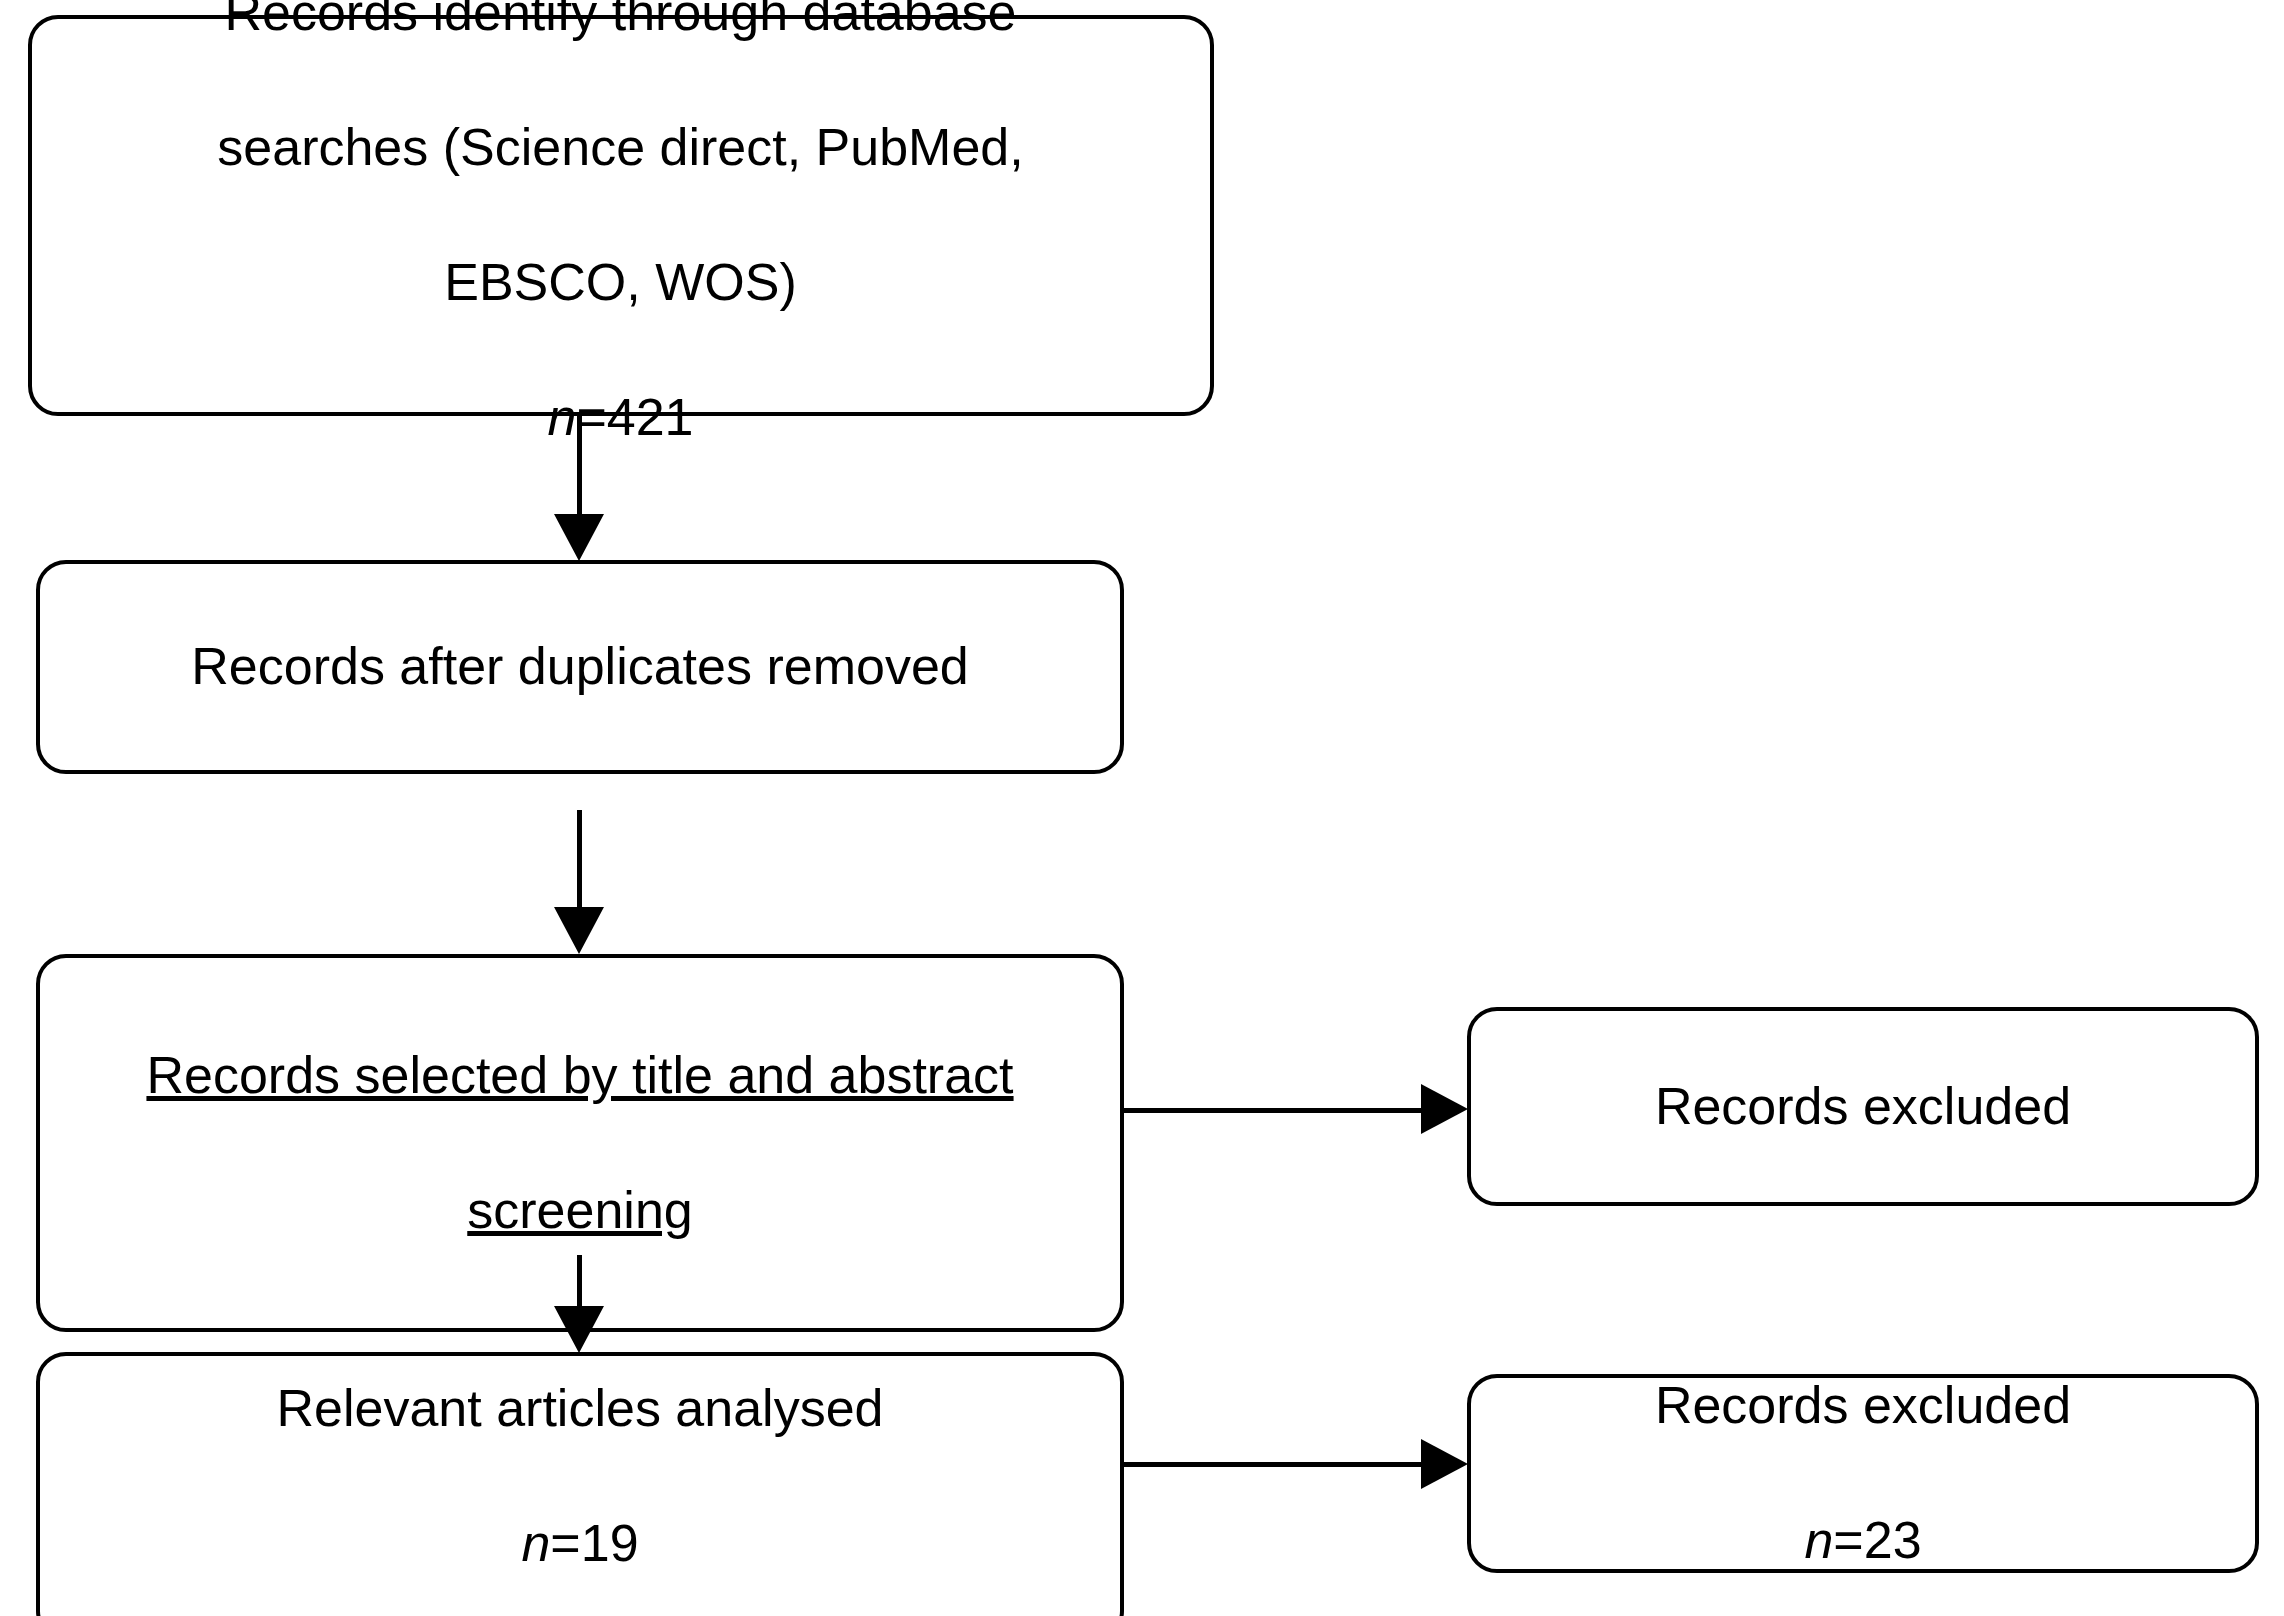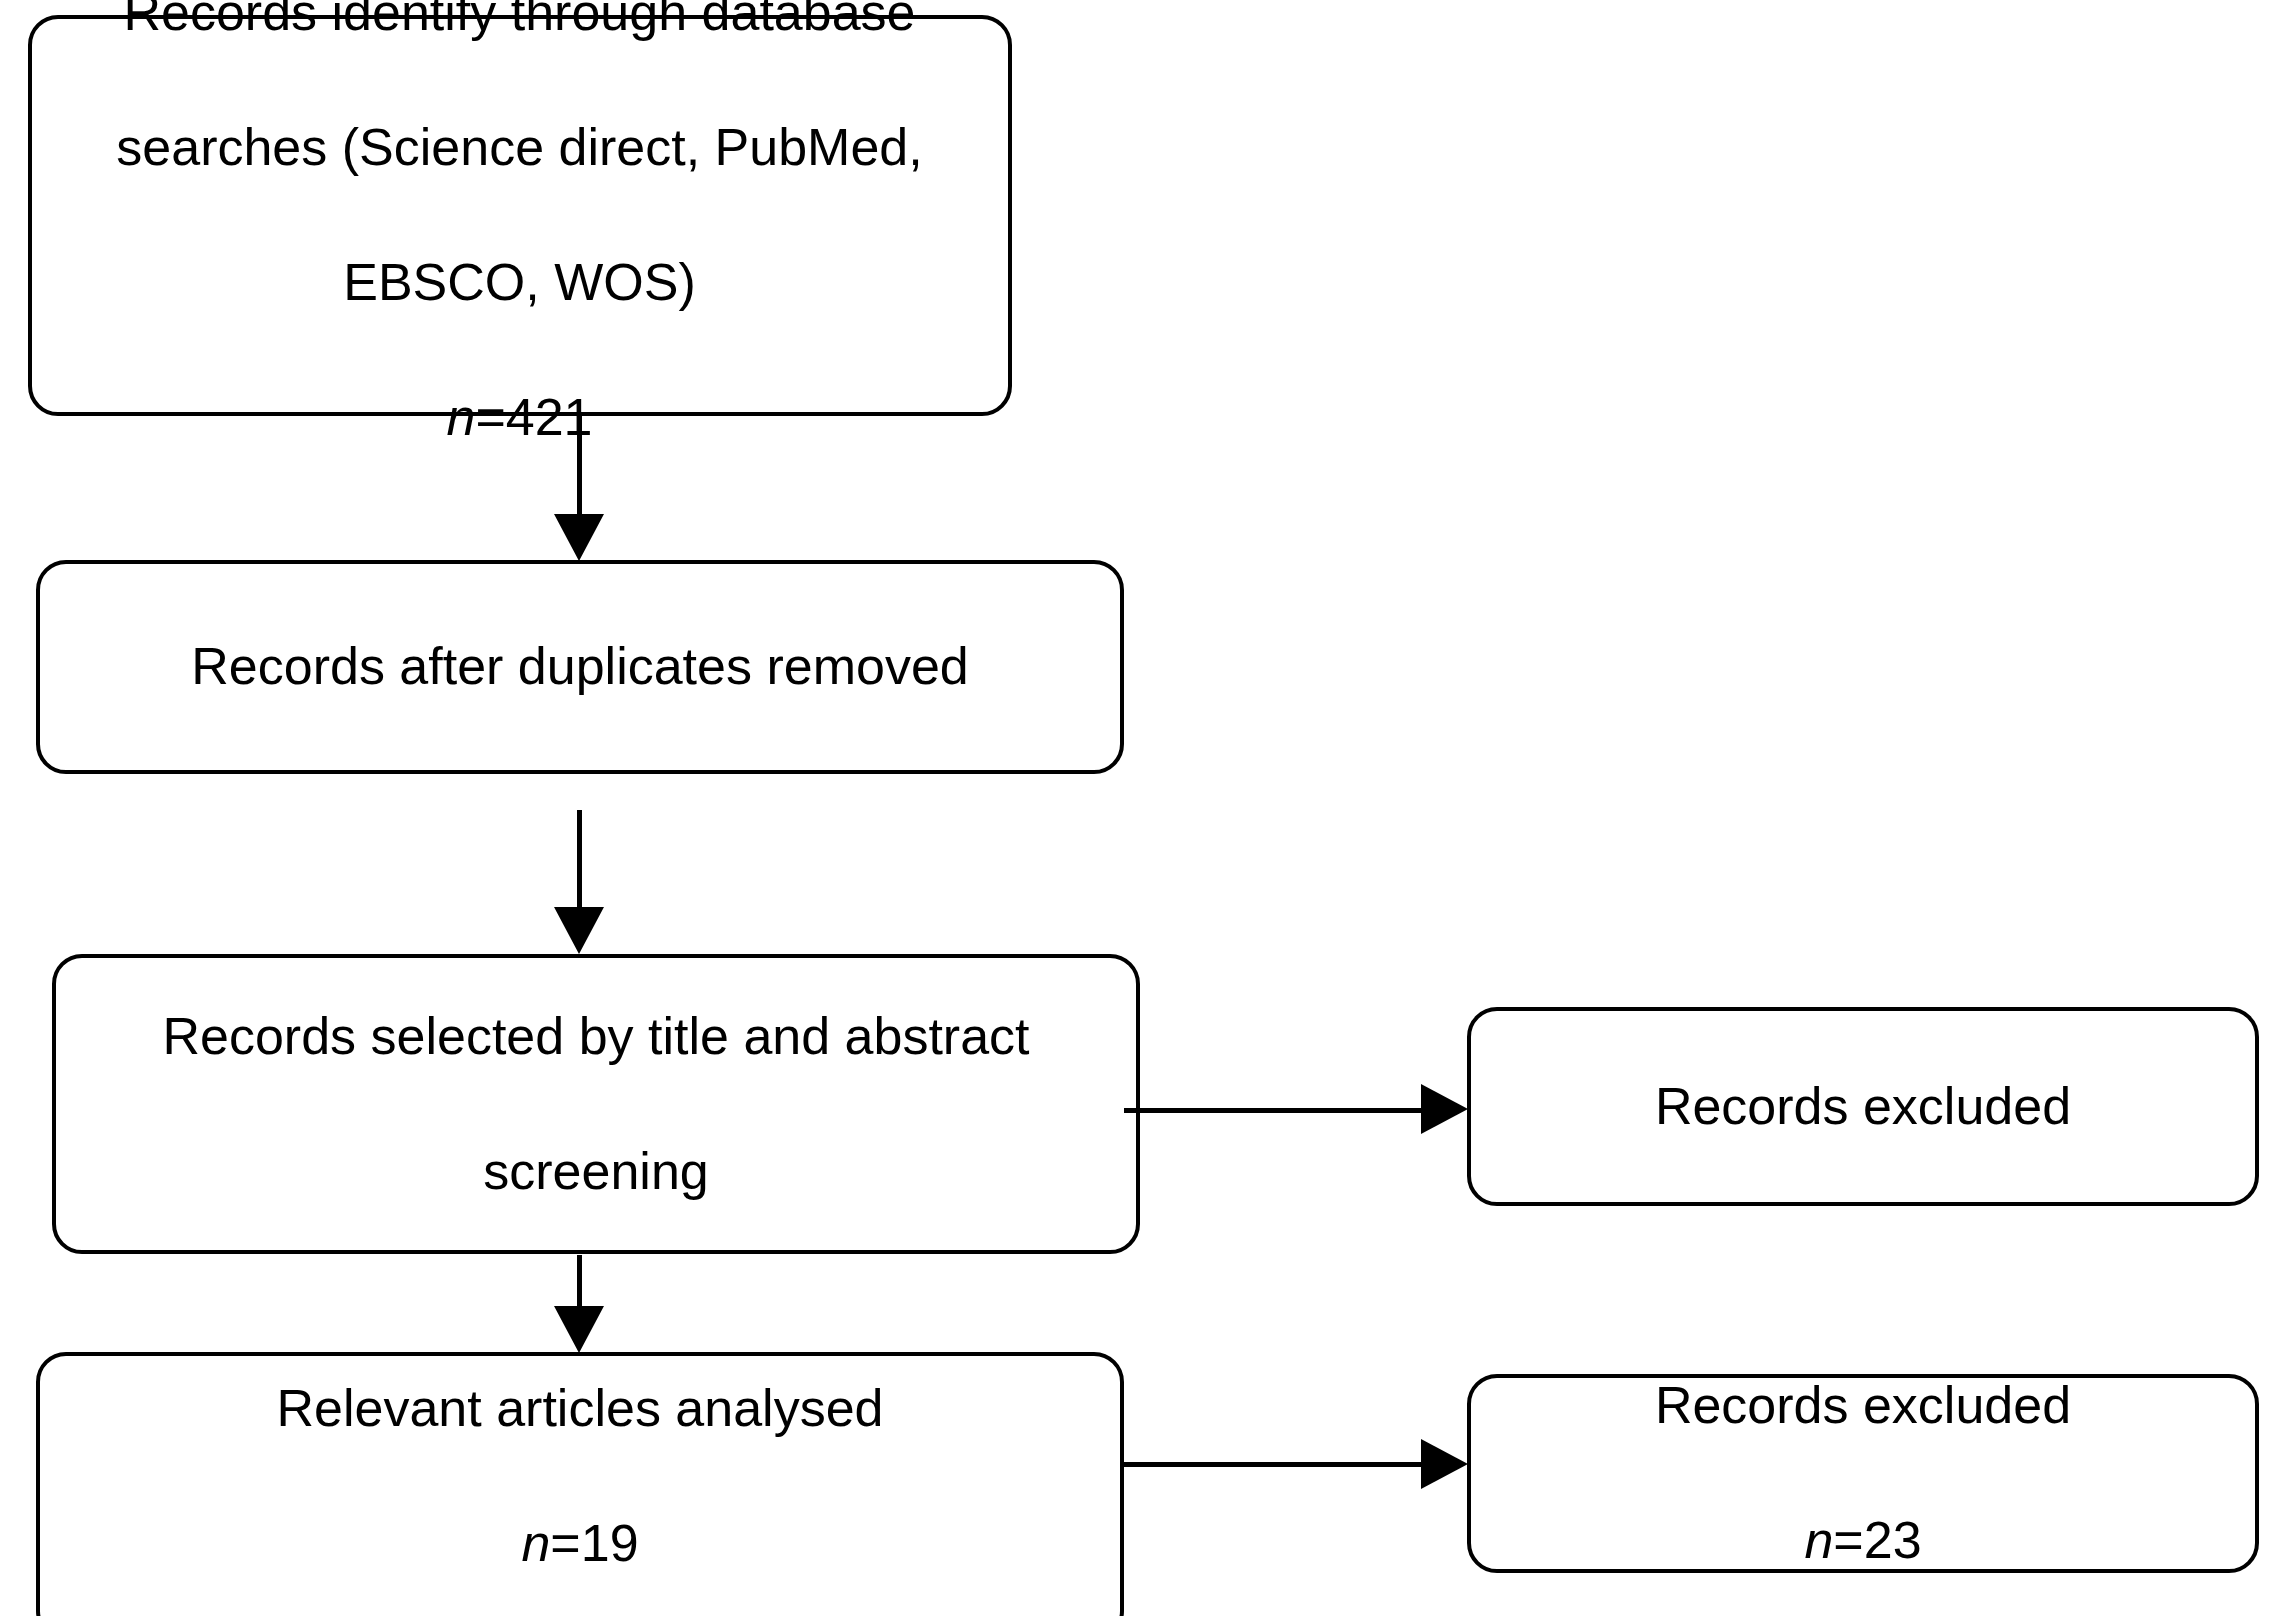--- a/index.html
+++ b/index.html
@@ -64,42 +64,42 @@
     border-top: 25.4px solid transparent;
     border-bottom: 25.4px solid transparent;
     border-left: 47px solid #000000;
   }
 </style>
 </head>
 <body>
 
 <div id="canvas">
 
-  <div class="node" style="left:27.5px; top:15px; width:984px; height:401px;">
+  <div class="node" style="left:27.5px; top:15px; width:1186px; height:401px;">
     <div class="node-text">
       <span class="n-line">Records identify through database</span>
       <span class="n-line">searches (Science direct, PubMed,</span>
       <span class="n-line">EBSCO, WOS)</span>
       <span class="n-line"><em class="n-italic">n</em><span>=421</span></span>
     </div>
   </div>
 
   <div class="edge edge-v" style="left:577px; top:416px; height:114px;"></div>
   <div class="arrowhead-down" style="left:554px; top:514px;"></div>
 
   <div class="node" style="left:36px; top:560px; width:1088px; height:214px;">
     <div class="node-text">
       <span class="n-line">Records after duplicates removed</span>
     </div>
   </div>
 
   <div class="edge edge-v" style="left:577px; top:810px; height:98px;"></div>
   <div class="arrowhead-down" style="left:554px; top:907px;"></div>
 
-  <div class="node" style="left:52px; top:954px; width:1088px; height:300px;">
+  <div class="node" style="left:36px; top:954px; width:1088px; height:378px;text-decoration:underline;">
     <div class="node-text">
       <span class="n-line">Records selected by title and abstract</span>
       <span class="n-line">screening</span>
     </div>
   </div>
 
   <div class="edge edge-v" style="left:577px; top:1255px; height:54px;"></div>
   <div class="arrowhead-down" style="left:554px; top:1306px;"></div>
 
   <div class="edge edge-h" style="left:1124px; top:1108px; width:309px;"></div>

